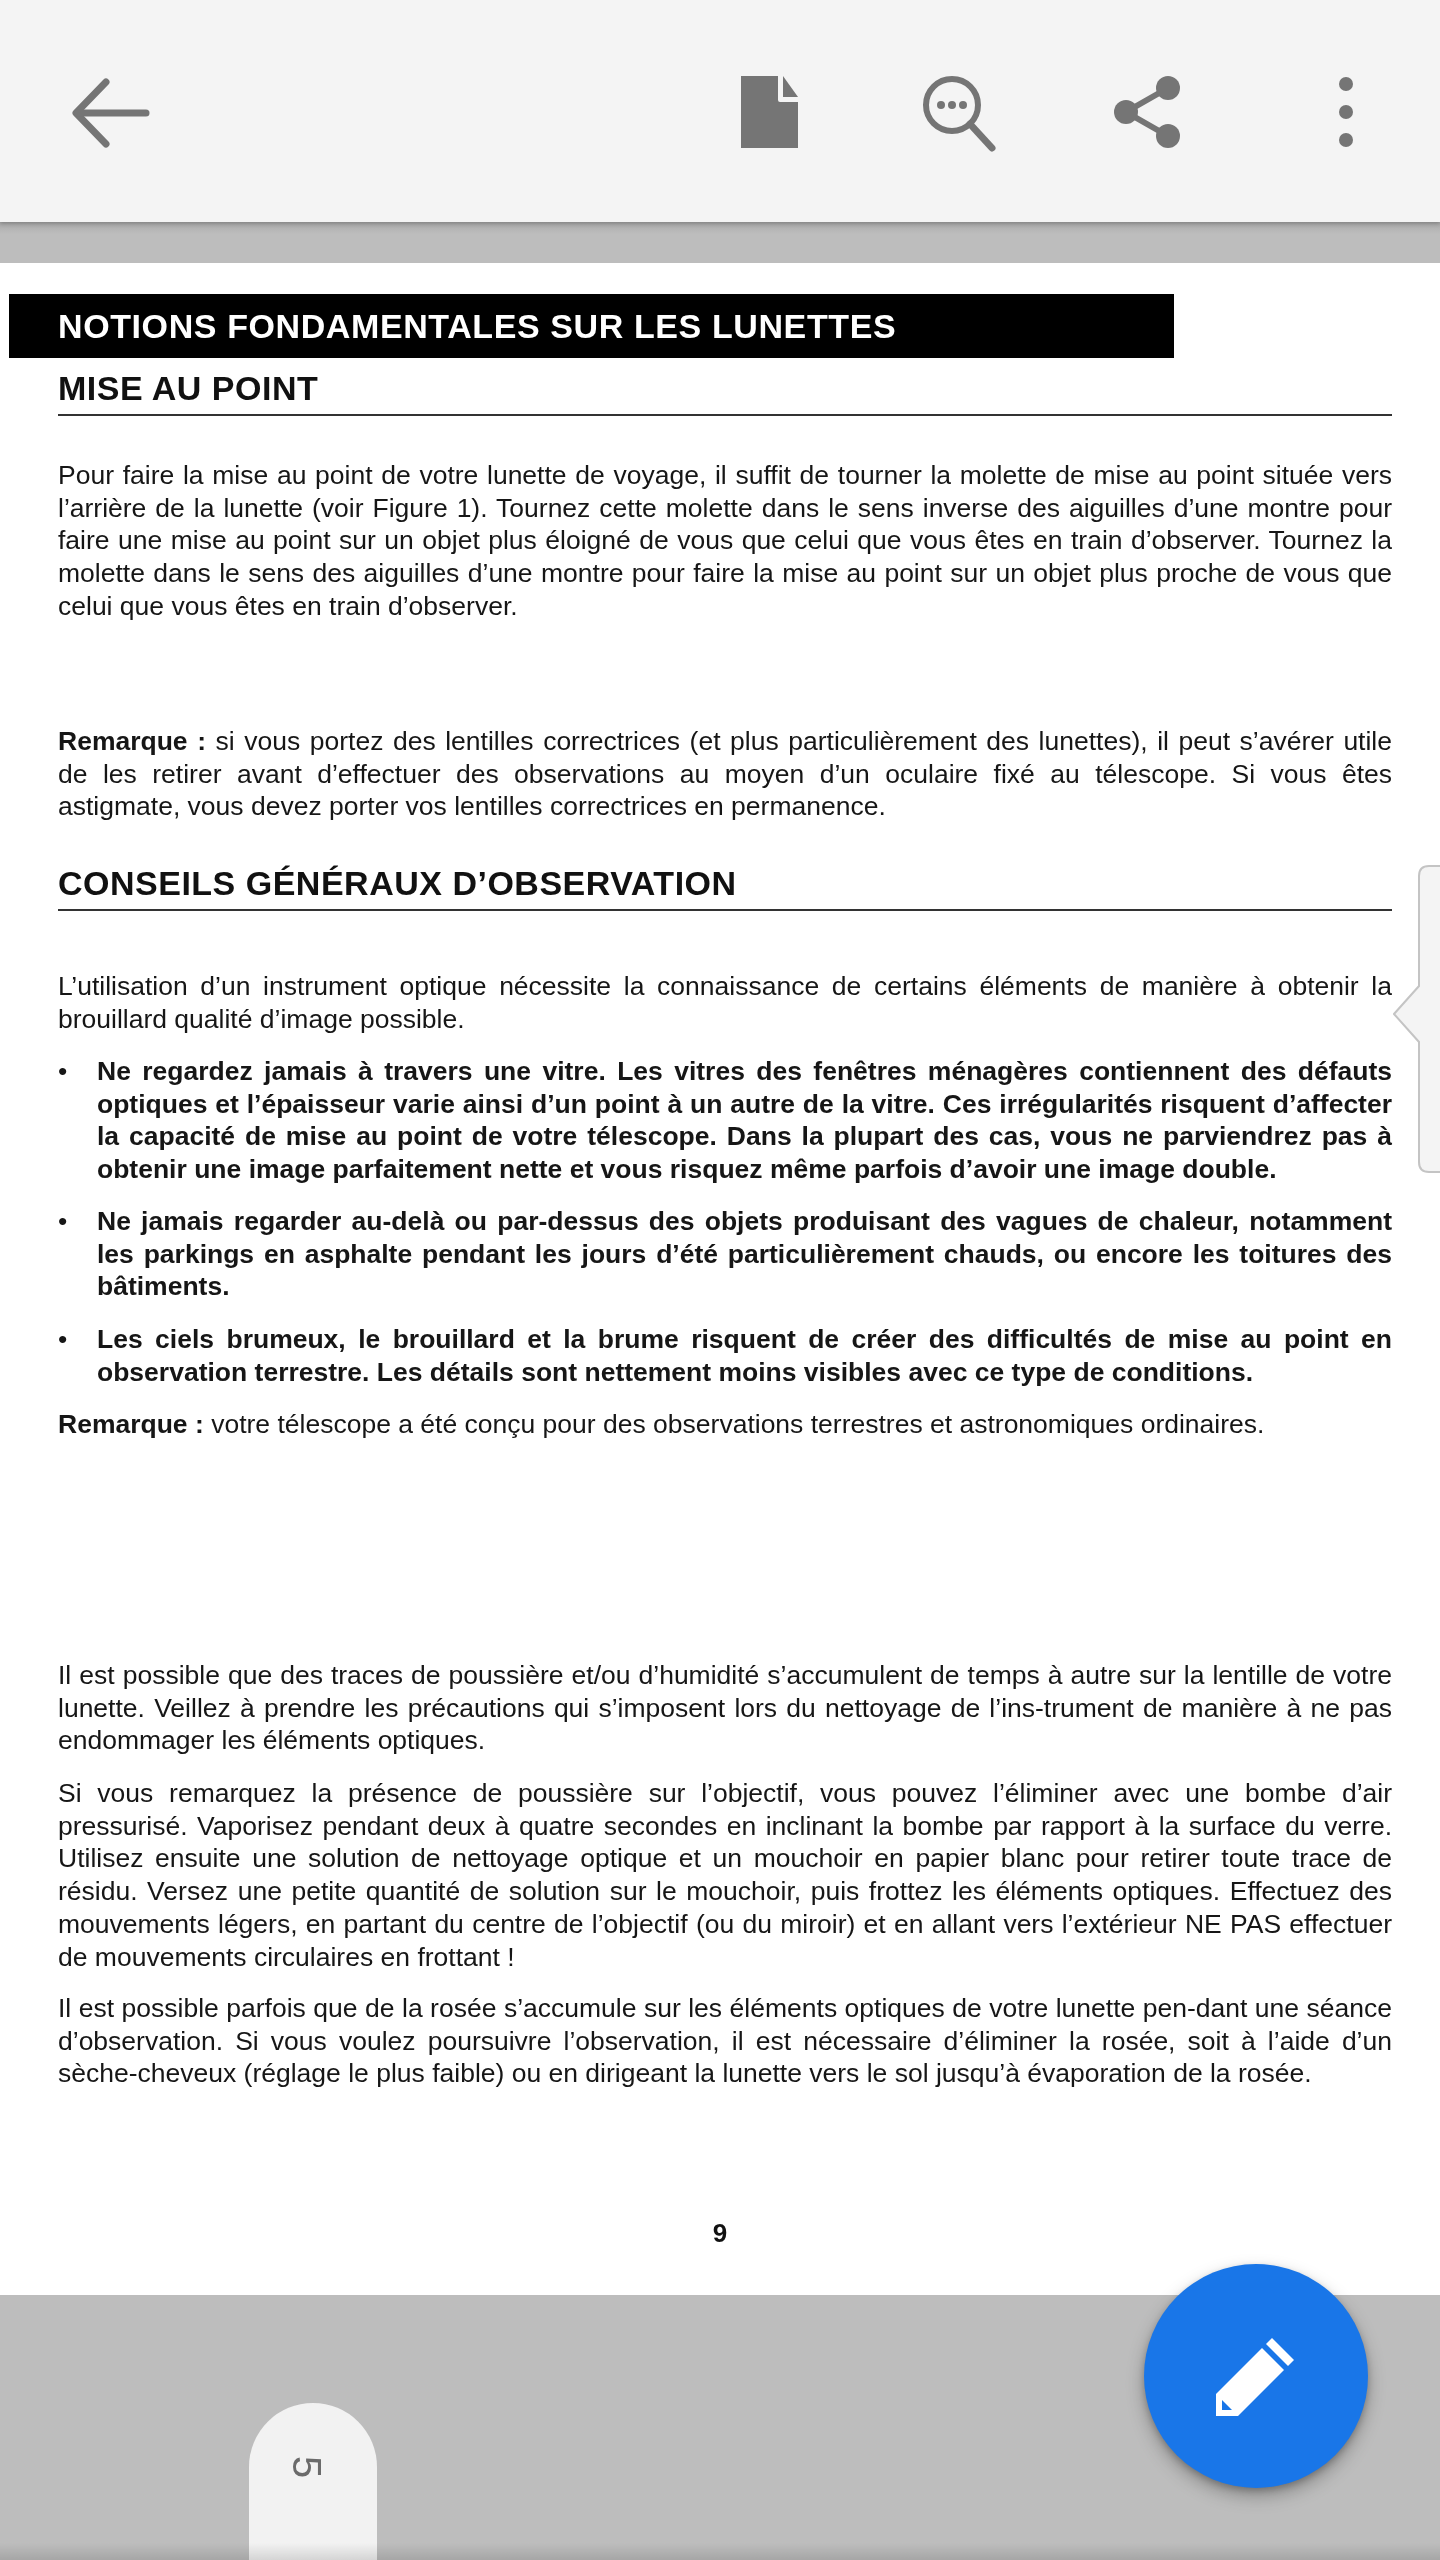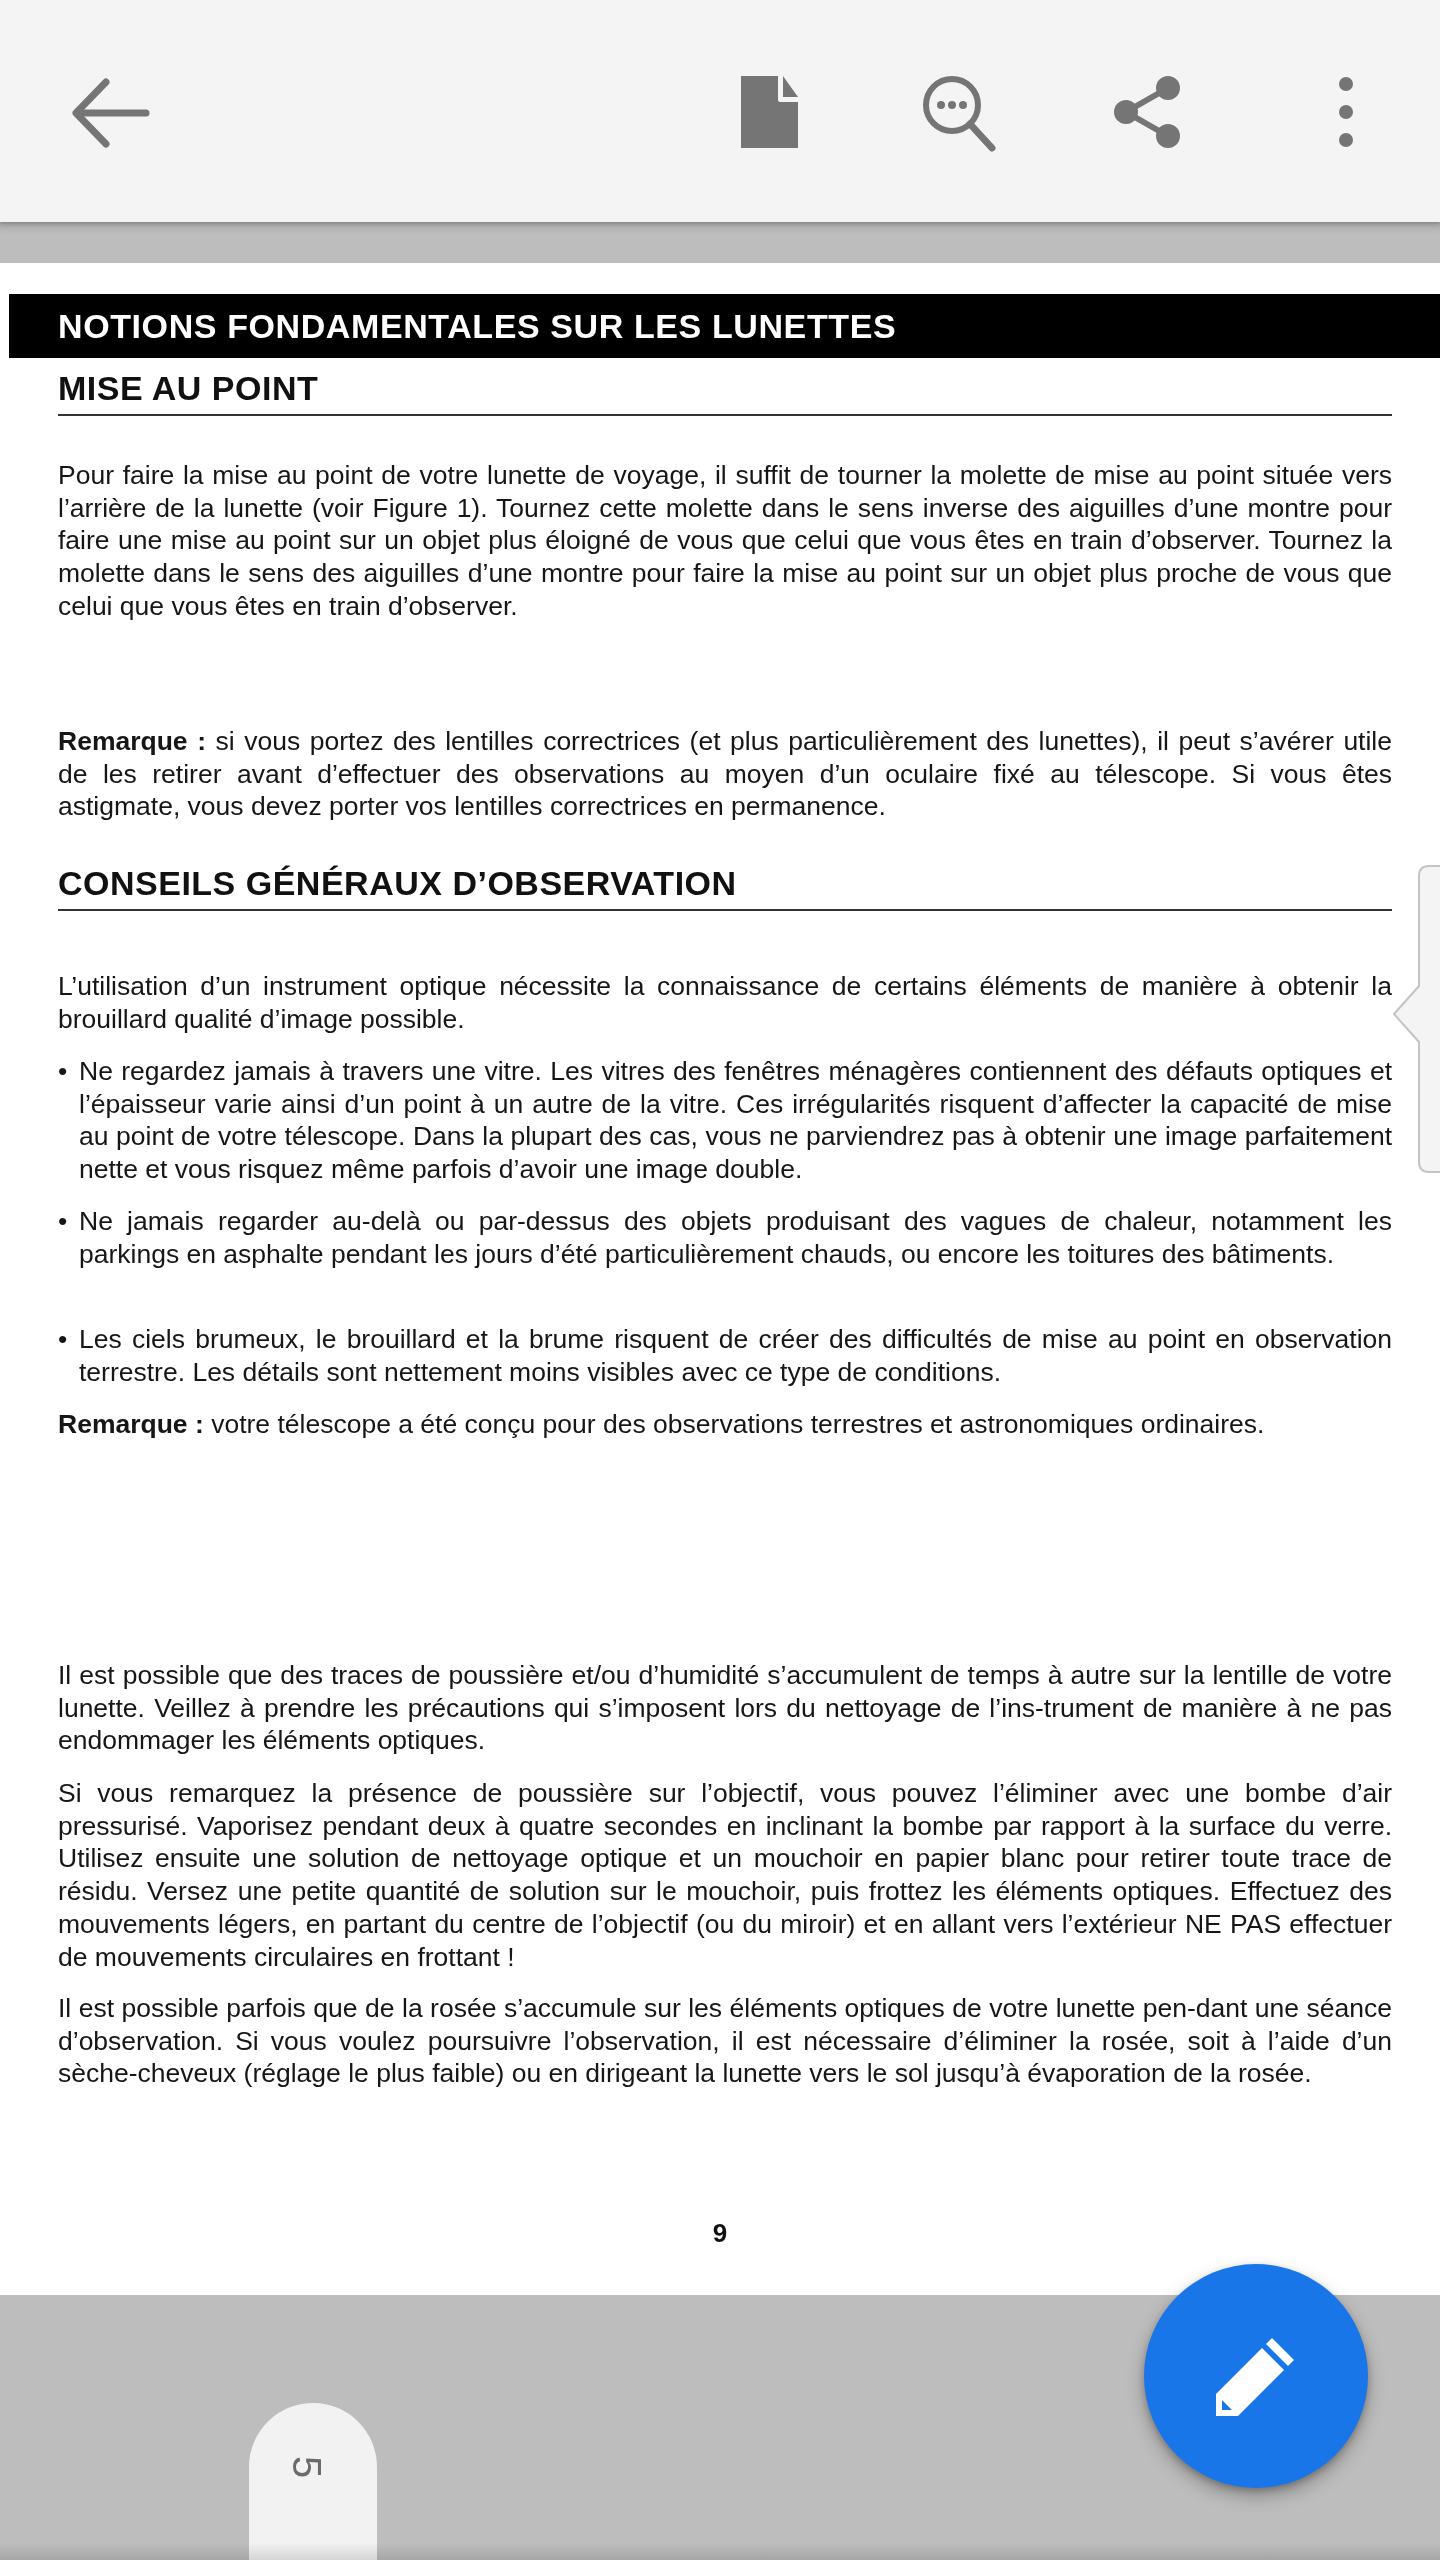--- a/index.html
+++ b/index.html
@@ -27,21 +27,21 @@
       position: absolute; left: 0; top: 222px; width: 1440px; height: 41px;
       background: linear-gradient(#a9a9a9 0px, #bdbdbd 12px, #bdbdbd 100%);
     }
 
     
     .page {
       position: absolute; left: 0; top: 263px; width: 1440px; height: 2032px;
       background: #ffffff;
     }
     .section-bar {
-      position: absolute; left: 9px; width: 1431px; height: 64px;
+      position: absolute; left: 9px; width: 1165px; height: 64px;
       background: #000; color: #fff;
       font-family: "Liberation Sans", sans-serif; font-weight: bold;
       font-size: 34px; letter-spacing: 0.6px;
       line-height: 64px; padding-left: 49px; box-sizing: border-box;
     }
     .subhead {
       position: absolute; left: 58px; width: 1334px;
       font-family: "Liberation Sans", sans-serif; font-weight: bold;
       font-size: 34px; letter-spacing: 0.5px; color: #111;
       border-bottom: 2.5px solid #333;
@@ -52,21 +52,21 @@
       font-family: "Liberation Sans", sans-serif;
       font-size: 26.5px; line-height: 32.7px; color: #161616;
       text-align: justify; text-align-last: left;
       hyphens: none;
     }
     .para b { font-weight: bold; }
     .bullet { position: absolute; left: 58px; width: 1334px;
       font-family: "Liberation Sans", sans-serif;
       font-size: 26.5px; line-height: 32.7px; color: #161616; }
     .bullet .dot { position: absolute; left: 0; top: 0; width: 20px; }
-    .bullet .txt { margin-left: 21px; display: block; text-align: justify; text-align-last: left; }
+    .bullet .txt { margin-left: 39px; display: block; text-align: justify; text-align-last: left; font-weight: bold; }
     .page-number {
       position: absolute; left: 0; width: 1440px; text-align: center;
       font-family: "Liberation Sans", sans-serif; font-weight: bold;
       font-size: 26px; color: #111;
     }
 
     
     .side-callout {
       position: absolute; left: 1393px; top: 865px; width: 60px; height: 308px; z-index: 4;
     }

